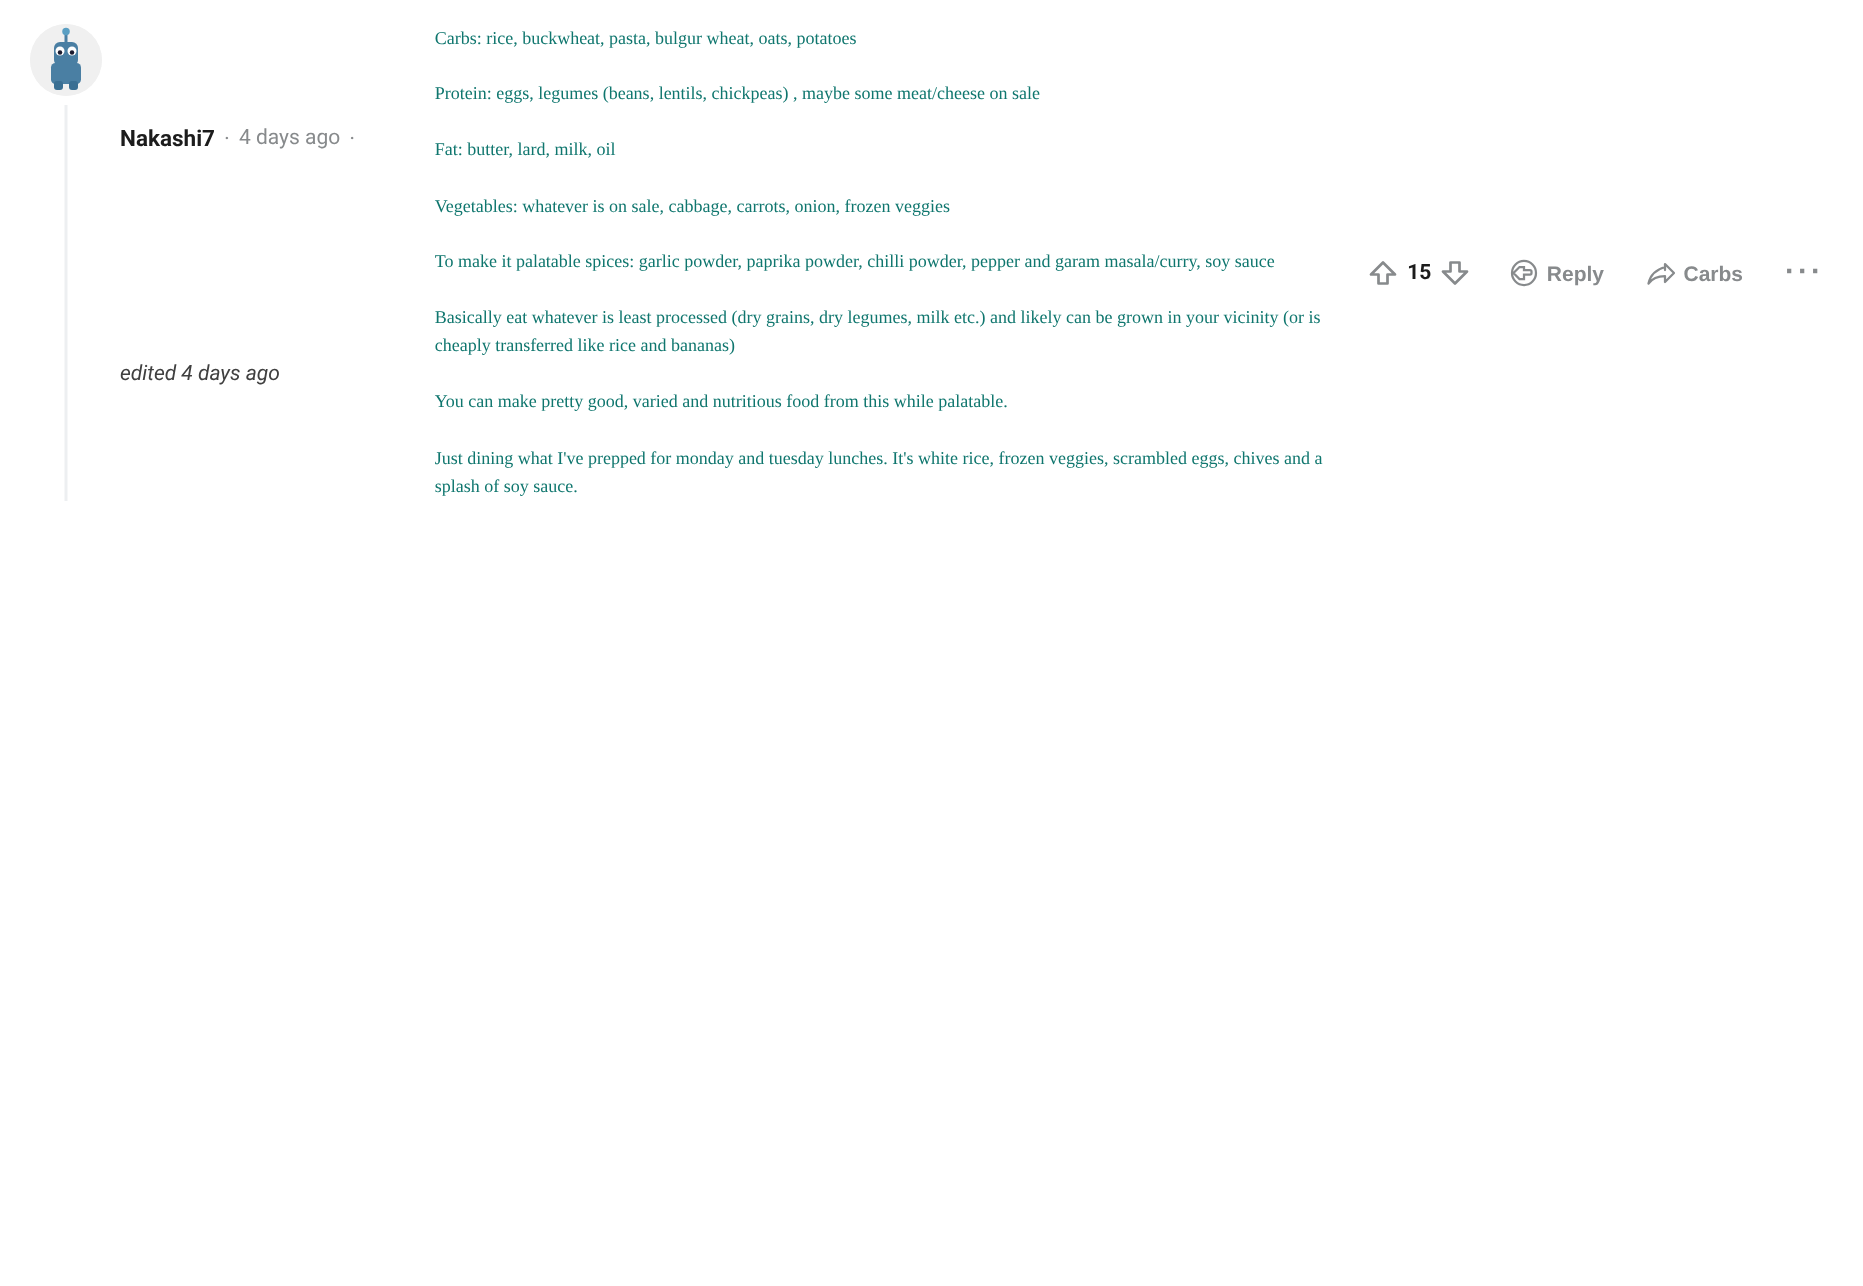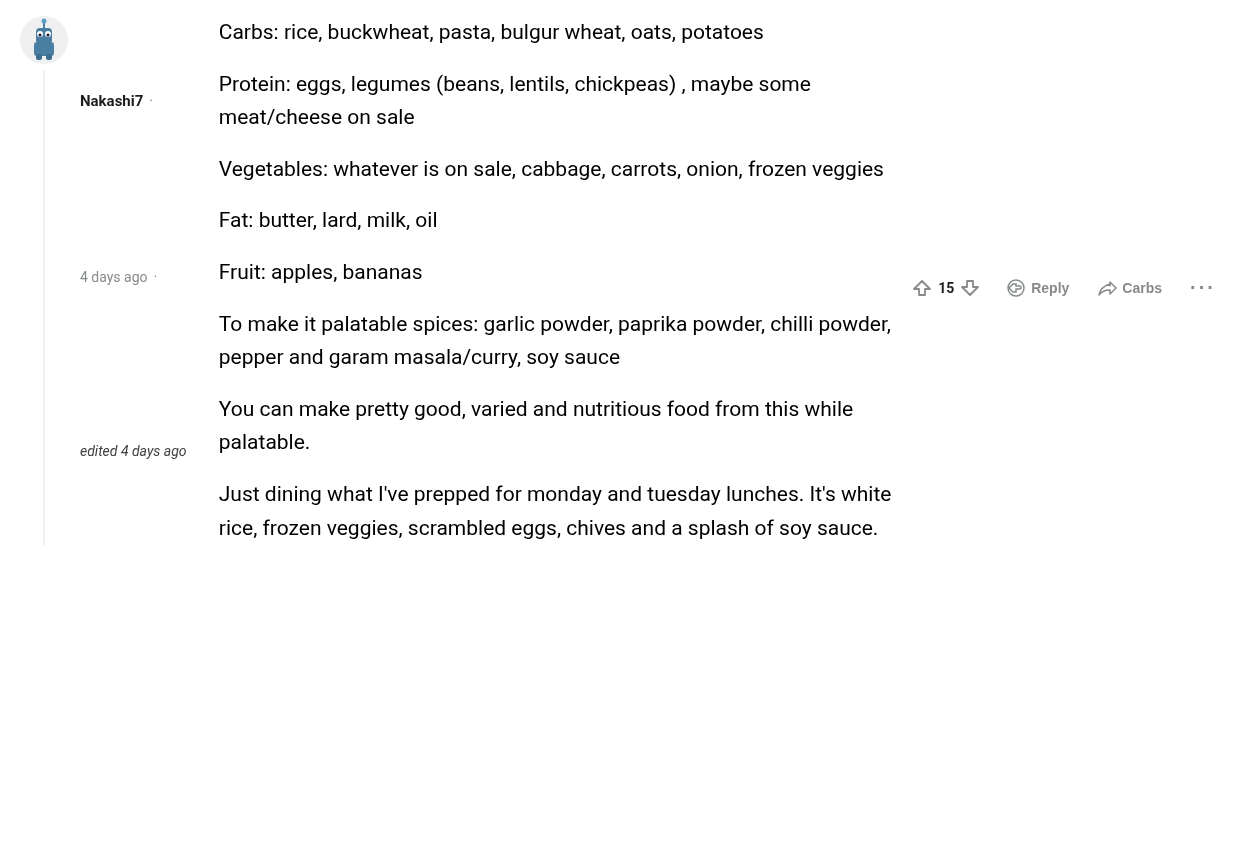--- a/index.html
+++ b/index.html
@@ -85,23 +85,24 @@
       color: #878a8c;
     }
 
     .edited-label {
       font-size: 14px;
       color: #404040;
       font-style: italic;
     }
 
     .comment-body {
-      font-size: 21px;
+      font-size: 12px;
       line-height: 1.6;
-      color: #000000;
+      color: #0f766e;
+      font-family: Liberation Serif, serif;
     }
 
     .comment-body p {
       margin-bottom: 18px;
     }
 
     .comment-body p:last-child {
       margin-bottom: 0;
     }
 
@@ -205,24 +206,24 @@
       <span class="username">Nakashi7</span>
       <span class="separator">·</span>
       <span class="timestamp">4 days ago</span>
       <span class="separator">·</span>
       <span class="edited-label">edited 4 days ago</span>
     </div>
 
     <div class="comment-body">
       <p>Carbs: rice, buckwheat, pasta, bulgur wheat, oats, potatoes</p>
       <p>Protein: eggs, legumes (beans, lentils, chickpeas) , maybe some meat/cheese on sale</p>
+      <p>Fat: butter, lard, milk, oil</p>
       <p>Vegetables: whatever is on sale, cabbage, carrots, onion, frozen veggies</p>
-      <p>Fat: butter, lard, milk, oil</p>
-      <p>Fruit: apples, bananas</p>
       <p>To make it palatable spices: garlic powder, paprika powder, chilli powder, pepper and garam masala/curry, soy sauce</p>
+      <p>Basically eat whatever is least processed (dry grains, dry legumes, milk etc.) and likely can be grown in your vicinity (or is cheaply transferred like rice and bananas)</p>
       <p>You can make pretty good, varied and nutritious food from this while palatable.</p>
       <p>Just dining what I've prepped for monday and tuesday lunches. It's white rice, frozen veggies, scrambled eggs, chives and a splash of soy sauce.</p>
     </div>
 
     <div class="comment-actions">
       <div class="vote-section">
         <button class="vote-btn" aria-label="Upvote">
           <svg viewBox="0 0 20 20" fill="none" xmlns="http://www.w3.org/2000/svg">
             <path d="M10 3L2 11h5v6h6v-6h5L10 3z" stroke="#878a8c" stroke-width="1.8" fill="none" stroke-linejoin="round"></path>
           </svg>

